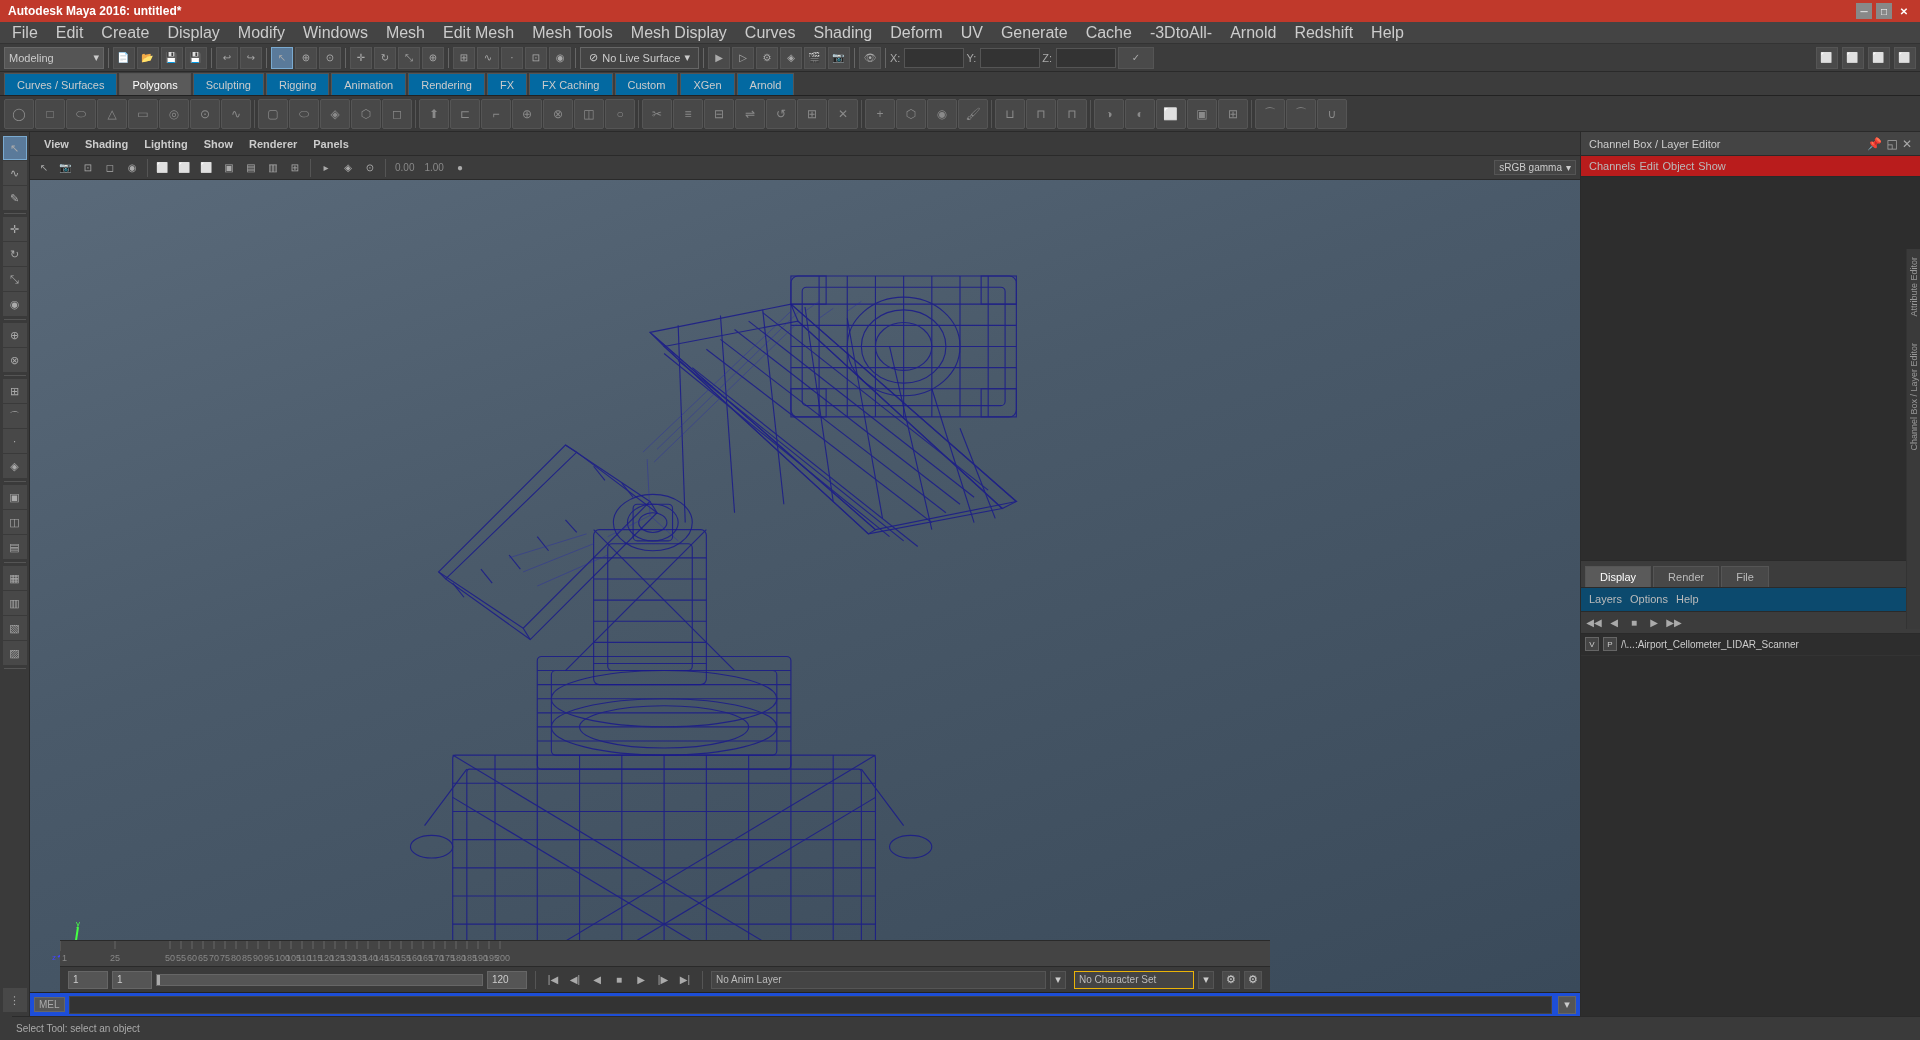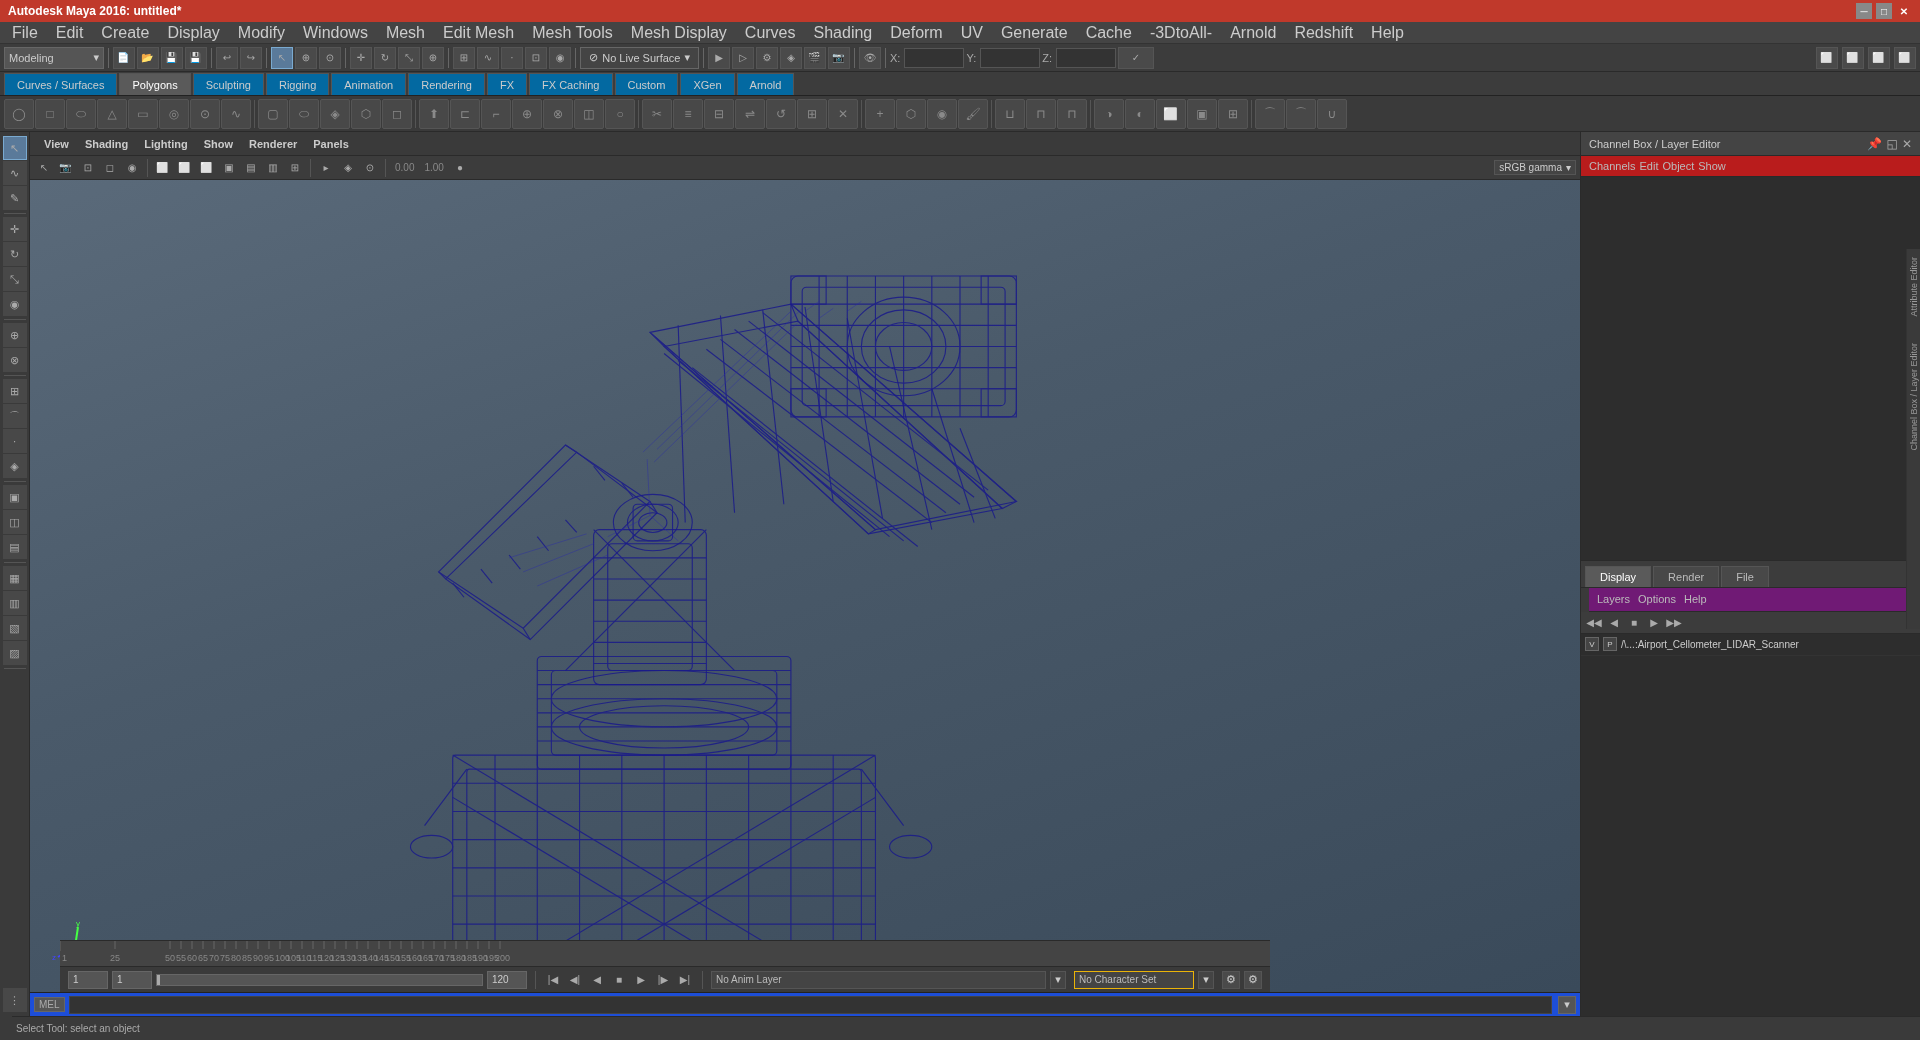--- a/index.html
+++ b/index.html
@@ -362,27 +362,26 @@
       border: 1px solid #555;
       border-bottom: none;
       margin-right: 2px;
     }
     .disp-tab.active {
       background: #5a5a5a;
       color: #fff;
     }
     #layers-header {
       height: 24px;
-      background: #701a75;
+      background: #0c4a6e;
       display: flex;
       align-items: center;
       padding: 0 8px;
       gap: 8px;
       border-bottom: 1px solid #2a2a2a;
-      margin-left: 8px;
     }
     .layers-menu {
       color: #bbb;
       font-size: 11px;
       cursor: pointer;
     }
     #layers-toolbar {
       height: 22px;
       background: #3c3c3c;
       display: flex;

